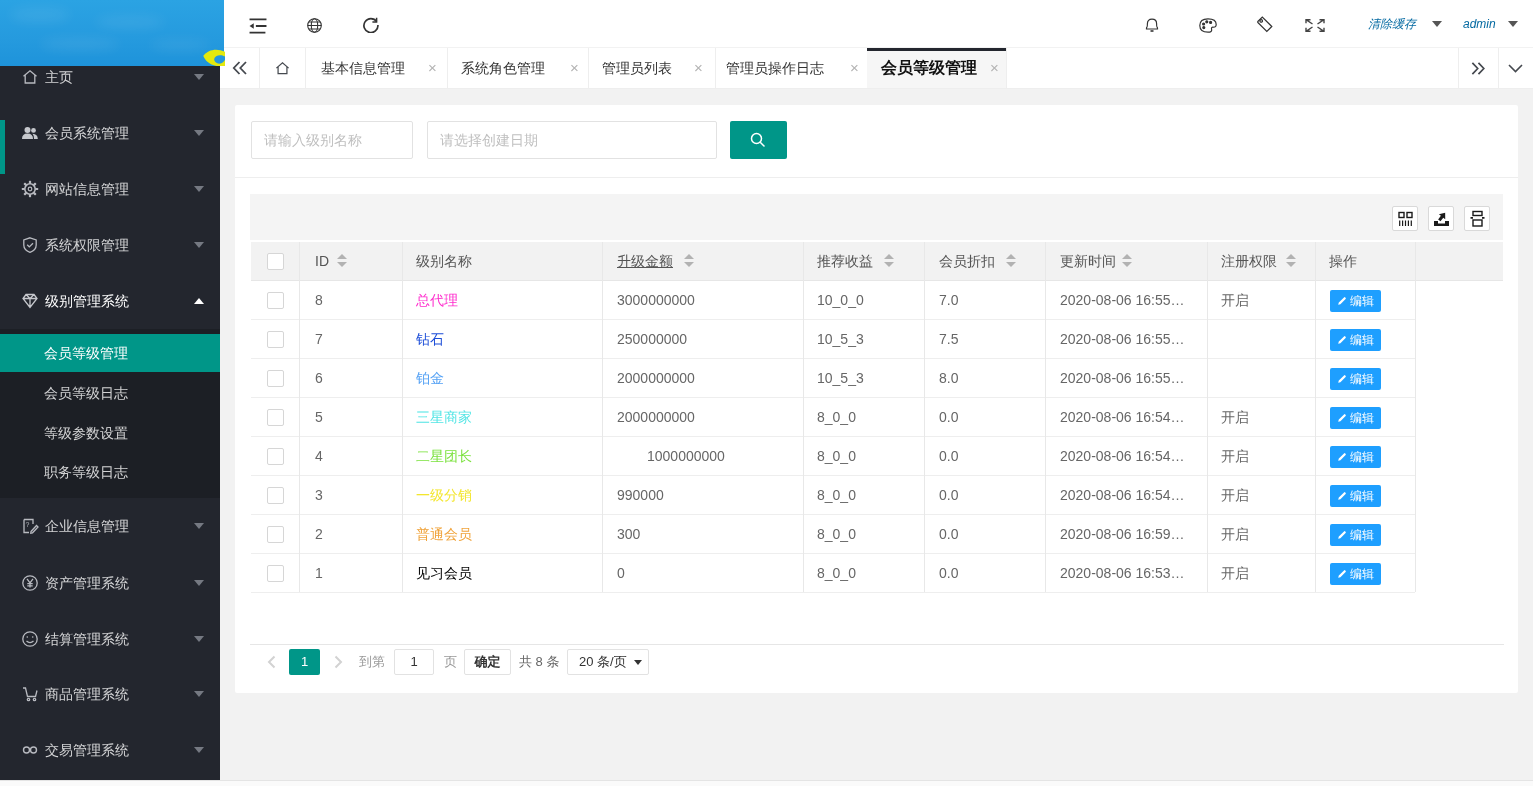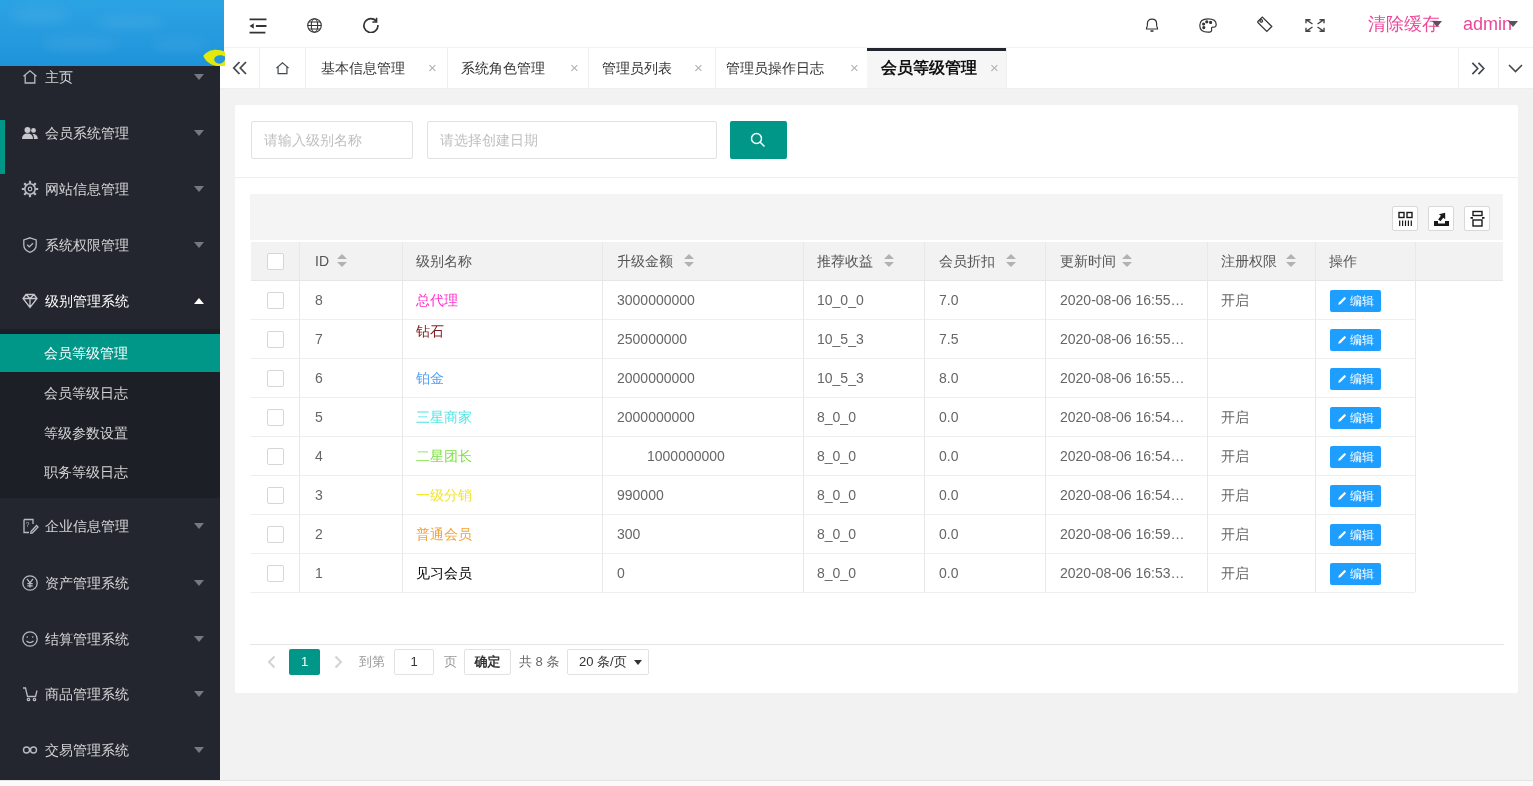--- a/index.html
+++ b/index.html
@@ -17,21 +17,21 @@
 .mi .arr { position:absolute; right:16px; top:10px; width:0; height:0; border-left:5.5px solid transparent; border-right:5.5px solid transparent; border-top:6px solid #757982; }
 .mi .arrup { position:absolute; right:16px; top:10px; width:0; height:0; border-left:5.5px solid transparent; border-right:5.5px solid transparent; border-bottom:6px solid #fff; }
 #submenu { position:absolute; left:0; top:329px; width:220px; height:169px; background:#1c1f25; }
 #selitem { position:absolute; left:0; top:334px; width:220px; height:38px; background:#009688; color:#fff; font-size:14px; line-height:38px; }
 #selitem span { margin-left:44px; }
 .smi { position:absolute; left:44px; width:176px; height:26px; color:rgba(255,255,255,.8); font-size:14px; line-height:26px; }
 #greenbar { position:absolute; left:0; top:120px; width:5px; height:54px; background:#009688; }
 
 #topbar { position:absolute; left:220px; top:0; width:1313px; height:48px; background:#fff; border-bottom:1px solid #f2f2f2; }
 .tico { position:absolute; top:16px; width:18px; height:18px; }
-.ttext { position:absolute; top:0; height:48px; line-height:48px; font-size:18px; color:#ec4899; }
+.ttext { position:absolute; top:0; height:48px; line-height:48px; font-size:12px; color:#0369a1;font-style:italic; }
 .caret { position:absolute; top:21px; width:0; height:0; border-left:5.5px solid transparent; border-right:5.5px solid transparent; border-top:6.5px solid #555; }
 
 #tabbar { position:absolute; left:220px; top:48px; width:1313px; height:41px; background:#fff; border-bottom:1px solid #eee; }
 .tabsep { position:absolute; top:0; width:1px; height:40px; background:#eee; }
 .tab { position:absolute; top:0; height:40px; font-size:14px; color:#333; white-space:nowrap; }
 .tab .tx { position:absolute; top:0; line-height:40px; white-space:nowrap; }
 .tab .cl { position:absolute; top:0; line-height:40px; color:#b3b3b3; font-size:15px; }
 #activetab { position:absolute; left:647px; top:0; width:139px; height:40px; background:#f6f6f6; }
 #activetab .bar { position:absolute; left:0; top:0; width:139px; height:3px; background:#23262e; }
 
@@ -287,21 +287,21 @@
     </svg>
   </div>
 <div id="thead"></div>
 <div class="cbx" style="top:253px;"></div>
 <span class="hcell" style="left:315px;">ID</span>
 <div class="sort" style="left:337px;top:242px;">
     <span class="up"></span>
     <span class="dn"></span>
   </div>
 <span class="hcell" style="left:416px;">级别名称</span>
-<span class="hcell" style="left:617px;">升级金额</span>
+<span class="hcell" style="left:617px;text-decoration:underline;">升级金额</span>
 <div class="sort" style="left:684px;top:242px;">
     <span class="up"></span>
     <span class="dn"></span>
   </div>
 <span class="hcell" style="left:817px;">推荐收益</span>
 <div class="sort" style="left:884px;top:242px;">
     <span class="up"></span>
     <span class="dn"></span>
   </div>
 <span class="hcell" style="left:939px;">会员折扣</span>
@@ -326,21 +326,21 @@
   <span class="cell" style="left:617px;top:281px;">3000000000</span>
   <span class="cell" style="left:817px;top:281px;">10_0_0</span>
   <span class="cell" style="left:939px;top:281px;">7.0</span>
   <span class="cell" style="left:1060px;top:281px;">2020-08-06 16:55…</span>
   <span class="cell" style="left:1221px;top:281px;">开启</span>
   <div class="ebtn" style="top:290px;"><svg style="position:relative;top:1px;margin-right:3px;" width="10" height="10" viewBox="0 0 10 10">
       <path d="M1.2 8.8 L1.8 6.6 L7 1.4 Q7.6 0.8 8.2 1.4 L8.6 1.8 Q9.2 2.4 8.6 3 L3.4 8.2 Z" fill="#fff"></path>
     </svg>编辑</div>
   <div class="cbx" style="top:331px;"></div>
   <span class="cell" style="left:315px;top:320px;">7</span>
-  <span class="cell" style="left:416px;top:312px;color:#7f1d1d;">钻石</span>
+  <span class="cell" style="left:416px;top:320px;color:#1d4ed8;">钻石</span>
   <span class="cell" style="left:617px;top:320px;">250000000</span>
   <span class="cell" style="left:817px;top:320px;">10_5_3</span>
   <span class="cell" style="left:939px;top:320px;">7.5</span>
   <span class="cell" style="left:1060px;top:320px;">2020-08-06 16:55…</span>
   <span class="cell" style="left:1221px;top:320px;"></span>
   <div class="ebtn" style="top:329px;"><svg style="position:relative;top:1px;margin-right:3px;" width="10" height="10" viewBox="0 0 10 10">
       <path d="M1.2 8.8 L1.8 6.6 L7 1.4 Q7.6 0.8 8.2 1.4 L8.6 1.8 Q9.2 2.4 8.6 3 L3.4 8.2 Z" fill="#fff"></path>
     </svg>编辑</div>
   <div class="cbx" style="top:370px;"></div>
   <span class="cell" style="left:315px;top:359px;">6</span>

